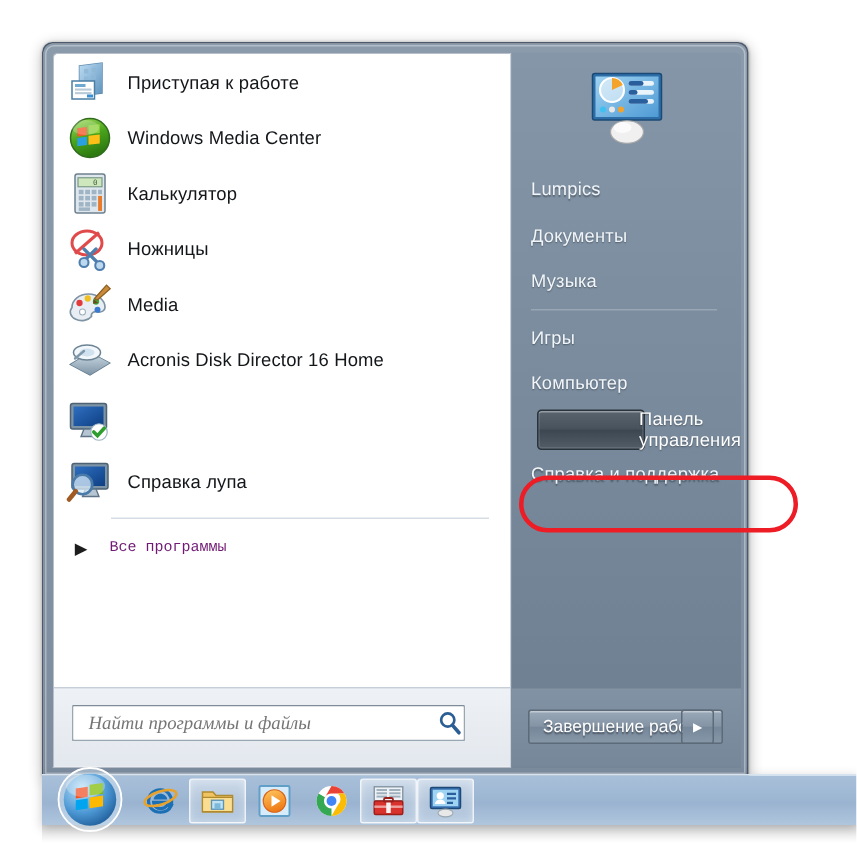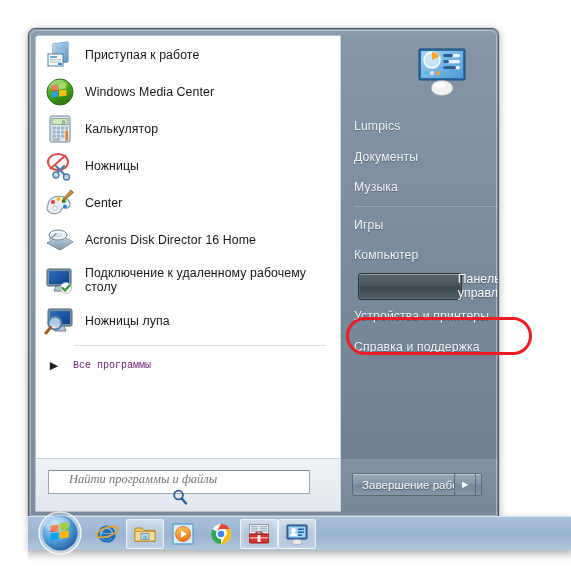--- a/index.html
+++ b/index.html
@@ -72,39 +72,37 @@
   .searchzone{
     position:absolute;left:0;bottom:0;right:0;height:52px;
     background:linear-gradient(180deg,#eef1f5 0%,#e3e8ee 100%);
     border-top:1px solid #c6ced7;
   }
   .searchbox{
     position:absolute;left:12px;top:11px;width:262px;height:24px;
     background:#fff;border:1px solid #9aa6b2;border-top-color:#7f8b97;
     box-sizing:border-box;display:flex;align-items:center;
     border-radius:1px;
-    flex-direction:column;
   }
   .searchbox input{
     border:0;outline:0;background:transparent;
     width:228px;margin-left:8px;
     font-family:"Liberation Serif","DejaVu Serif",serif;
     font-style:italic;font-size:12.5px;color:#7b7b7b;
   }
   .search-icon{
     width:18px;height:18px;margin-left:2px;position:relative;
   }
 
   
   .rightpanel{
     position:absolute;left:312px;top:6px;width:153px;height:477px;
     background:linear-gradient(180deg,#8496a8 0%,#7b8d9f 38%,#6d7e90 100%);
     border-radius:0 4px 0 0;
     overflow:hidden;
-    padding-left:48px;
   }
   .rp-inner{position:absolute;inset:0;}
   .avatar{
     position:absolute;left:50%;top:12px;transform:translateX(-50%);
     width:58px;height:50px;
   }
   .rlist{position:absolute;left:0;top:76px;right:0;}
   .r-item{
     height:30.5px;display:flex;align-items:center;
     padding-left:13px;box-sizing:border-box;
@@ -300,21 +298,21 @@
               <path d="M4 18 a11 9 0 1 1 22 0 a4 3 0 0 1 -5 3 a3 2.5 0 0 0 -4 3 a4 3 0 0 1 -13 -6 z" fill="#e8eef3" stroke="#7e93a3" stroke-width="1.1"></path>
               <circle cx="9" cy="15" r="2.1" fill="#e23b3b"></circle>
               <circle cx="14.5" cy="12" r="2.1" fill="#f0c020"></circle>
               <circle cx="20" cy="14" r="2.1" fill="#3aa93a"></circle>
               <circle cx="21" cy="19.5" r="2" fill="#3a7ad0"></circle>
               <circle cx="11" cy="21" r="2" fill="#ffffff" stroke="#9fb1be" stroke-width="0.7"></circle>
               <path d="M19 12 L27 3 L29.5 5.5 L21 13 z" fill="#c98a3a" stroke="#8c5f22" stroke-width="0.8"></path>
               <path d="M18.5 12.5 L21.5 15 L18 15.5 z" fill="#6f4a18"></path>
             </svg>
           </span>
-          <span class="prog-label">Center</span>
+          <span class="prog-label">Media</span>
         </div>
 
         <div class="prog-item">
           <span class="prog-icon">
             <svg width="32" height="32" viewBox="0 0 32 32">
               <path d="M3 19 L16 11 L29 18 L16 26 Z" fill="#9fb6c6" stroke="#5f7788" stroke-width="1"></path>
               <path d="M3 19 L16 11 L29 18 L16 26 Z" fill="url(#acg)"></path>
               <defs>
                   <linearGradient id="acg" x1="0" y1="0" x2="0" y2="1">
                 <stop offset="0" stop-color="#cfdce6"></stop>
@@ -338,40 +336,39 @@
                   <linearGradient id="rdg" x1="0" y1="0" x2="1" y2="1">
                 <stop offset="0" stop-color="#2f6fc0"></stop>
                     <stop offset="1" stop-color="#0e3f83"></stop>
                   </linearGradient>
                 </defs>
               <path d="M12 22 L19 22 L21 27 L10 27 Z" fill="#b6c5d2" stroke="#5e7486" stroke-width="0.9"></path>
               <circle cx="22" cy="24" r="5.5" fill="#ffffff" stroke="#9db2c2" stroke-width="0.8"></circle>
               <path d="M18.5 24 L21 26.5 L25.5 21.5" stroke="#2f9e2f" stroke-width="2.4" fill="none" stroke-linecap="round"></path>
             </svg>
           </span>
-          <span class="prog-label" style="max-width:228px;display:block;">Подключение к удаленному рабочему столу</span>
         </div>
 
         <div class="prog-item">
           <span class="prog-icon">
             <svg width="32" height="32" viewBox="0 0 32 32">
               <rect x="4" y="4" width="24" height="17" rx="1.5" fill="#7d93a6" stroke="#4e6274" stroke-width="1"></rect>
               <rect x="6" y="6" width="20" height="13" fill="url(#mgg)"></rect>
               <defs>
                   <linearGradient id="mgg" x1="0" y1="0" x2="1" y2="1">
                 <stop offset="0" stop-color="#2f6fc0"></stop>
                     <stop offset="1" stop-color="#0e3f83"></stop>
                   </linearGradient>
                 </defs>
               <path d="M13 21 L20 21 L22 26 L11 26 Z" fill="#b6c5d2" stroke="#5e7486" stroke-width="0.9"></path>
               <circle cx="11" cy="18" r="6.5" fill="#d9ecfa" fill-opacity=".75" stroke="#4a7ba8" stroke-width="1.8"></circle>
               <line x1="6.5" y1="22.5" x2="2" y2="28" stroke="#a05a22" stroke-width="3" stroke-linecap="round"></line>
             </svg>
           </span>
-          <span class="prog-label">Ножницы лупа</span>
+          <span class="prog-label">Справка лупа</span>
         </div>
 
 
         <div class="prog-sep"></div>
 
         <div class="allprog">
           <span class="arrow">▶</span>
           <span class="lbl">Все программы</span>
         </div>
       </div>
@@ -442,23 +439,20 @@
           <div class="r-item">
             <span>Компьютер</span>
           </div>
 
           <div class="r-item selected">
             <span class="sel-box"></span>
             <span>Панель управления</span>
           </div>
 
           <div class="r-item">
-            <span>Устройства и принтеры</span>
-          </div>
-          <div class="r-item">
             <span>Справка и поддержка</span>
           </div>
         </div>
 
         <div class="shutzone">
           <div class="shutbtn">
             <span>Завершение работы</span>
           </div>
           <div class="shutarrow">
             <span>▶</span>

